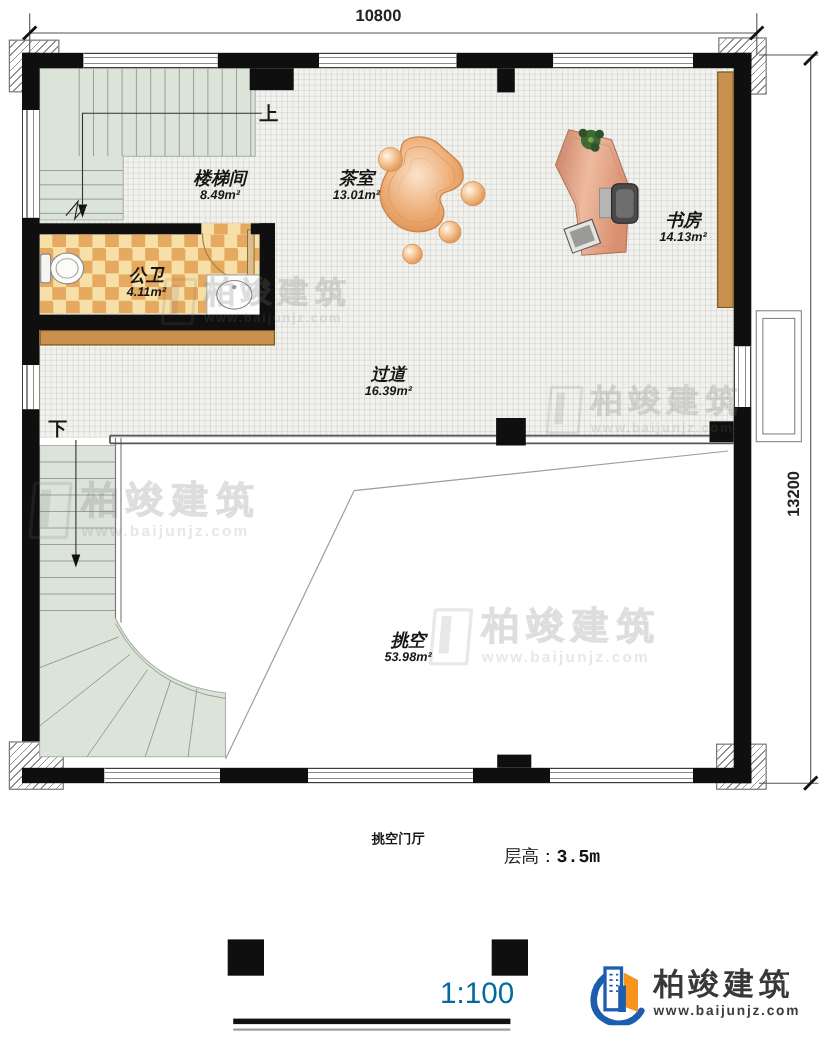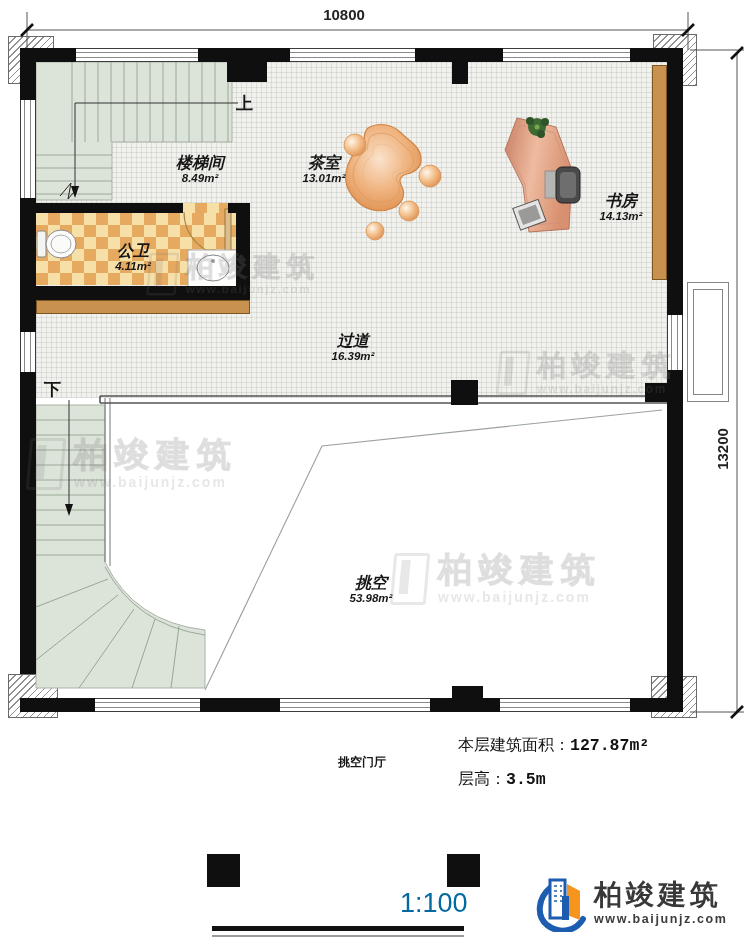--- a/index.html
+++ b/index.html
@@ -275,23 +275,20 @@
   </div>
   <div class="wm" style="left:392px;top:552px;">
     <div class="wm-icon"></div>
     <div>
         <div class="wm-name">柏竣建筑</div>
          <div class="wm-url">www.baijunjz.com</div>
       </div>
   </div>
 
   <div class="lbl hall" style="left:338px;top:754px;">挑空门厅</div>
-  <div class="lbl note" style="left:458px;top:735px;">
-    <span>本层建筑面积：</span><span class="mono">127.87m²</span>
-  </div>
   <div class="lbl note" style="left:458px;top:769px;">
     <span>层高：</span><span class="mono">3.5m</span>
   </div>
 
   <div class="abs wall" style="left:207px;top:854px;width:33px;height:33px;z-index:4;"></div>
   <div class="abs wall" style="left:447px;top:854px;width:33px;height:33px;z-index:4;"></div>
 
   <div class="lbl pscale" style="left:400px;top:888px;">1:100</div>
   <div class="bar" style="left:212px;top:926px;width:252px;height:5px;background:#111;"></div>
   <div class="bar" style="left:212px;top:935px;width:252px;height:2px;background:#9b9b9b;"></div>

